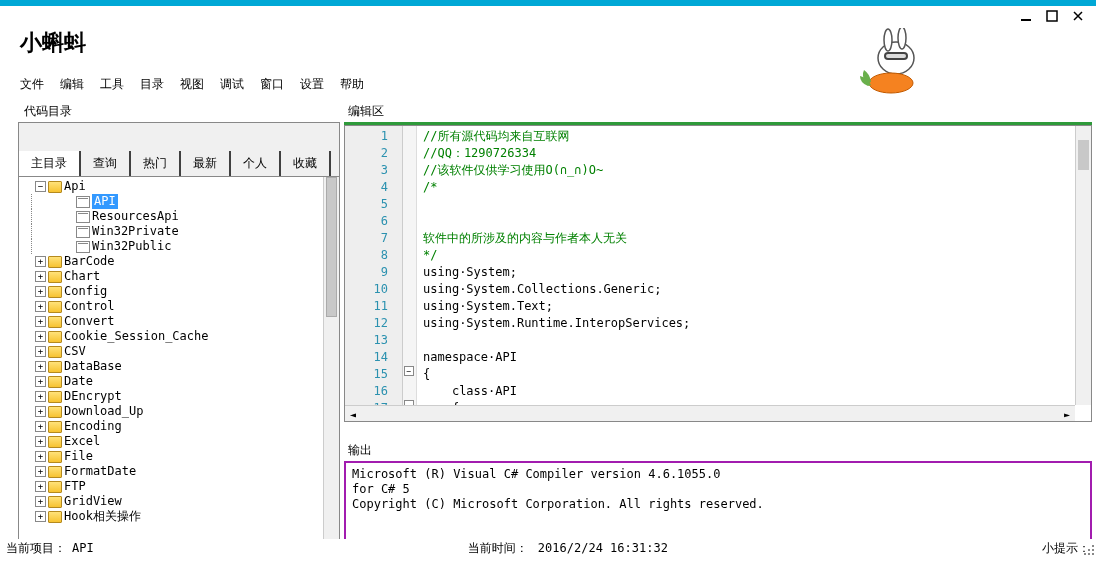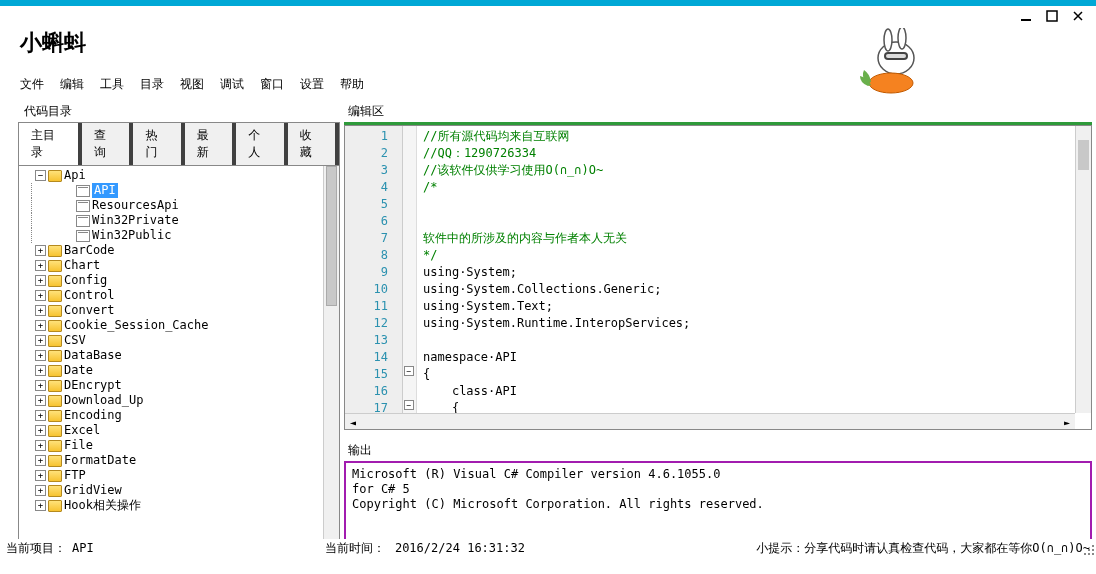--- a/index.html
+++ b/index.html
@@ -9,21 +9,21 @@
 .winctrl span { width:16px; height:16px; display:flex; align-items:center; justify-content:center; cursor:pointer; }
 .header { padding:22px 0 4px 20px; }
 .title { font-size:22px; font-weight:bold; font-family:"SimSun"; }
 .mascot { position:absolute; top:28px; right:170px; width:70px; height:70px; }
 .menubar { padding:14px 0 8px 20px; display:flex; gap:16px; }
 .menubar span { cursor:pointer; }
 .content { display:flex; gap:4px; padding:0 4px; height:450px; }
 .left { width:336px; display:flex; flex-direction:column; }
 .panel-label { padding:2px 0 2px 20px; }
 .tabs { display:flex; border:1px solid #888; border-bottom:none; background:#f0f0f0; margin-left:14px; margin-right:0; }
-.tab { padding:4px 12px; border-right:4px solid #404040; cursor:pointer; background:#f0f0f0; }
+.tab { padding:4px 12px; border-right:2px solid #404040; cursor:pointer; background:#f0f0f0;margin-top:28px; }
 .tab.active { background:#fff; }
 .tree-wrap { flex:1; border:1px solid #888; margin-left:14px; position:relative; overflow:hidden; }
 .tree { position:absolute; inset:0; padding:2px 0 2px 4px; overflow:hidden; background:#fff; }
 .tree-scroll { position:absolute; right:0; top:0; bottom:0; width:16px; background:#f0f0f0; border-left:1px solid #ccc; }
 .tree-thumb { position:absolute; top:0; left:2px; right:2px; height:140px; background:#c8c8c8; border:1px solid #aaa; }
 .node { display:flex; align-items:center; height:15px; line-height:15px; white-space:nowrap; }
 .exp { width:11px; height:11px; border:1px solid #888; display:inline-flex; align-items:center; justify-content:center; margin-right:2px; font-size:9px; line-height:1; cursor:pointer; font-family:monospace; }
 .exp-sp { width:13px; display:inline-block; }
 .folder { width:14px; height:12px; background:linear-gradient(#ffe27a,#f7c331); border:1px solid #b58a1e; border-radius:1px; margin-right:2px; }
 .file { width:14px; height:12px; background:#fff; border:1px solid #888; margin-right:2px; position:relative; }
@@ -38,21 +38,21 @@
 .editor { flex:1; border:1px solid #888; background:#fff; display:flex; overflow:hidden; position:relative; }
 .gutter { width:58px; background:#eee; text-align:right; padding-right:14px; color:#2b91af; font-family:Consolas,monospace; font-size:12px; line-height:17px; padding-top:2px; border-right:1px solid #ccc;}
 .fold { width:14px; background:#f5f5f5; border-right:1px solid #ddd; position:relative; }
 .fbox { position:absolute; left:1px; width:10px; height:10px; border:1px solid #888; font-size:8px; display:flex; align-items:center; justify-content:center; cursor:pointer; background:#fff; font-family:monospace;}
 .code { flex:1; padding:2px 0 0 6px; font-family:Consolas,monospace; font-size:12px; line-height:17px; white-space:pre; }
 .cmt{color:#008000;} .kw{color:#000000;} .txt{color:#000;} .str{color:#a31515;}
 .ed-vscroll { position:absolute; right:0; top:0; bottom:16px; width:16px; background:#f0f0f0; border-left:1px solid #ccc;}
 .ed-vthumb { position:absolute; top:14px; left:2px; right:2px; height:30px; background:#c8c8c8; }
 .ed-hscroll { position:absolute; left:0; right:16px; bottom:0; height:16px; background:#f0f0f0; border-top:1px solid #ccc;}
 .ed-harrow { position:absolute; top:0; width:16px; height:16px; display:flex; align-items:center; justify-content:center; font-size:10px; cursor:pointer;}
-.out-label { padding:12px 0 2px 4px; }
+.out-label { padding:20px 0 2px 4px; }
 .output { height:90px; border:2px solid #a21caf; padding:4px 6px; font-family:"SimSun",monospace; font-size:12px; line-height:15px; background:#fff; white-space:pre-wrap;}
 .status { position:absolute; bottom:17px; left:0; right:0; height:18px; padding:2px 6px; font-size:12px; display:flex; align-items:center; background:#fff;}
 .status .sp{flex:1;}
 .st-handle { position:absolute; right:2px; bottom:2px; width:14px; height:14px; }
 .st-handle span{position:absolute;width:2px;height:2px;background:#888;}
 </style>
 </head>
 <body>
 
 <div class="titlebar"></div>
@@ -282,21 +282,20 @@
 </div>
 
 <div class="status">
   <span>当前项目：</span>
   <span style="margin-left:6px">API</span>
   <span class="sp"></span>
   <span>当前时间：</span>
   <span style="margin-left:10px">2016/2/24 16:31:32</span>
   <span class="sp"></span>
   <span>小提示：</span>
-  <span>分享代码时请认真检查代码，大家都在等你O(∩_∩)O~</span>
   <div class="st-handle">
     <span style="right:0;bottom:0"></span>
       <span style="right:4px;bottom:0"></span>
       <span style="right:8px;bottom:0"></span>
     <span style="right:0;bottom:4px"></span>
       <span style="right:4px;bottom:4px"></span>
     <span style="right:0;bottom:8px"></span>
   </div>
 </div>
 

